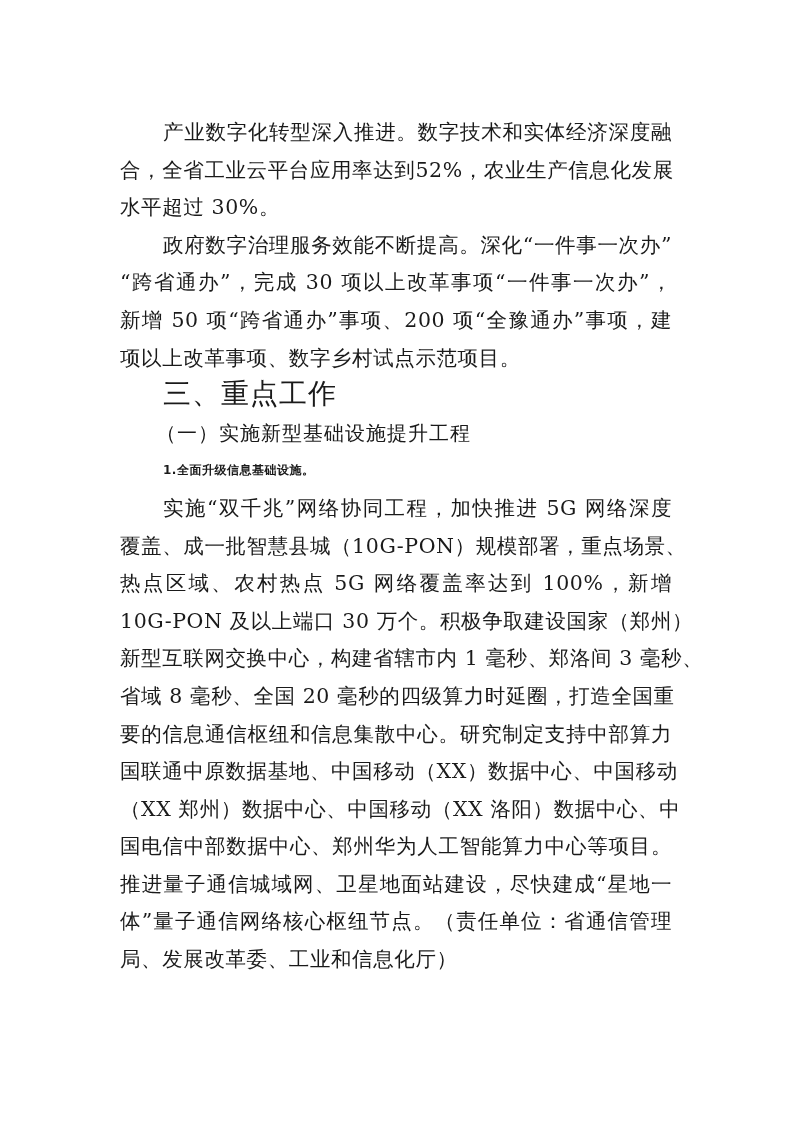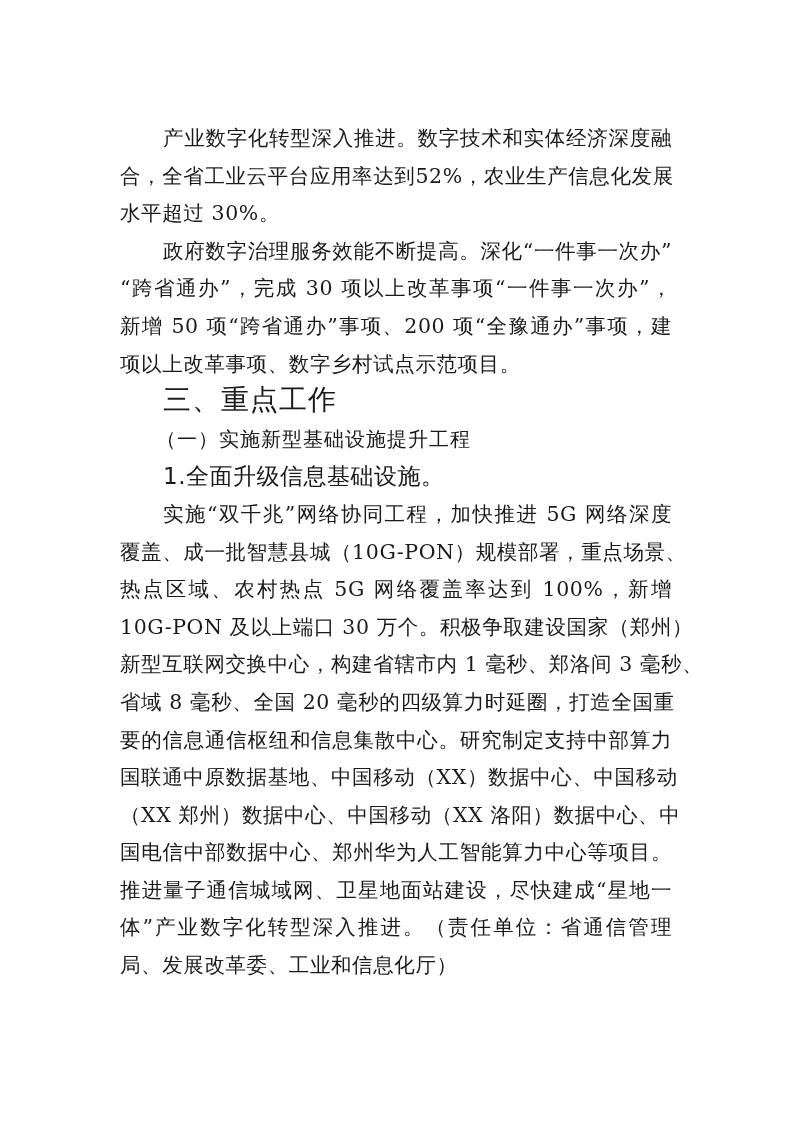--- a/index.html
+++ b/index.html
@@ -1,35 +1,35 @@
 <!DOCTYPE html>
 <html><head>
   <meta charset="utf-8">
   <style>
     html, body { margin: 0; padding: 0; background: #ffffff; }
     body { width: 793px; height: 1122px; position: relative; overflow: hidden; }
     .page {
       position: absolute; left: 0; top: 0; width: 793px; height: 1122px; background: #ffffff;
     }
     .content {
-      position: absolute; left: 120px; top: 120px; width: 556px;
+      position: absolute; left: 120px; top: 114px; width: 556px;
       font-family: "DejaVu Serif", "Liberation Serif", serif;
       color: #1a1a1a;
     }
     .line {
       height: 37.6px; line-height: 37.6px; font-size: 20.5px;
       white-space: nowrap; letter-spacing: 0.6px;
     }
     .indent { padding-left: 43px; }
     .justify {
       text-align: justify; text-align-last: justify; display: block; width: 552px;
     }
     .h-level1 { font-family: Liberation Mono, monospace; font-size: 28px; padding-left: 43px; letter-spacing: 1px; }
     .h-level2 { font-family: "DejaVu Serif", "Liberation Serif", serif; font-size: 20px; padding-left: 36px; letter-spacing: 1px; }
-    .h-level3 { font-family: "DejaVu Sans", "Liberation Sans", sans-serif; font-weight: normal; font-size: 23px; padding-left: 43px; letter-spacing: 0.5px; }
+    .h-level3 { font-family: "DejaVu Sans", "Liberation Sans", sans-serif; font-weight: bold; font-size: 12px; padding-left: 43px; letter-spacing: 0.5px; }
   </style>
 </head>
 <body>
 
 <div class="page">
   <div class="content">
 
     <div>
       <div class="line indent">
           <span class="justify" style="width:509px">产业数字化转型深入推进。数字技术和实体经济深度融</span>
@@ -85,19 +85,19 @@
       <div class="line">
           <span class="justify">（XX 郑州）数据中心、中国移动（XX 洛阳）数据中心、中</span>
         </div>
       <div class="line">
           <span class="justify">国电信中部数据中心、郑州华为人工智能算力中心等项目。</span>
         </div>
       <div class="line">
           <span class="justify">推进量子通信城域网、卫星地面站建设，尽快建成“星地一</span>
         </div>
       <div class="line">
-          <span class="justify">体”产业数字化转型深入推进。（责任单位：省通信管理</span>
+          <span class="justify">体”量子通信网络核心枢纽节点。（责任单位：省通信管理</span>
         </div>
       <div class="line"><span>局、发展改革委、工业和信息化厅）</span></div>
     </div>
 
   </div>
 </div>
 
 </body></html>

